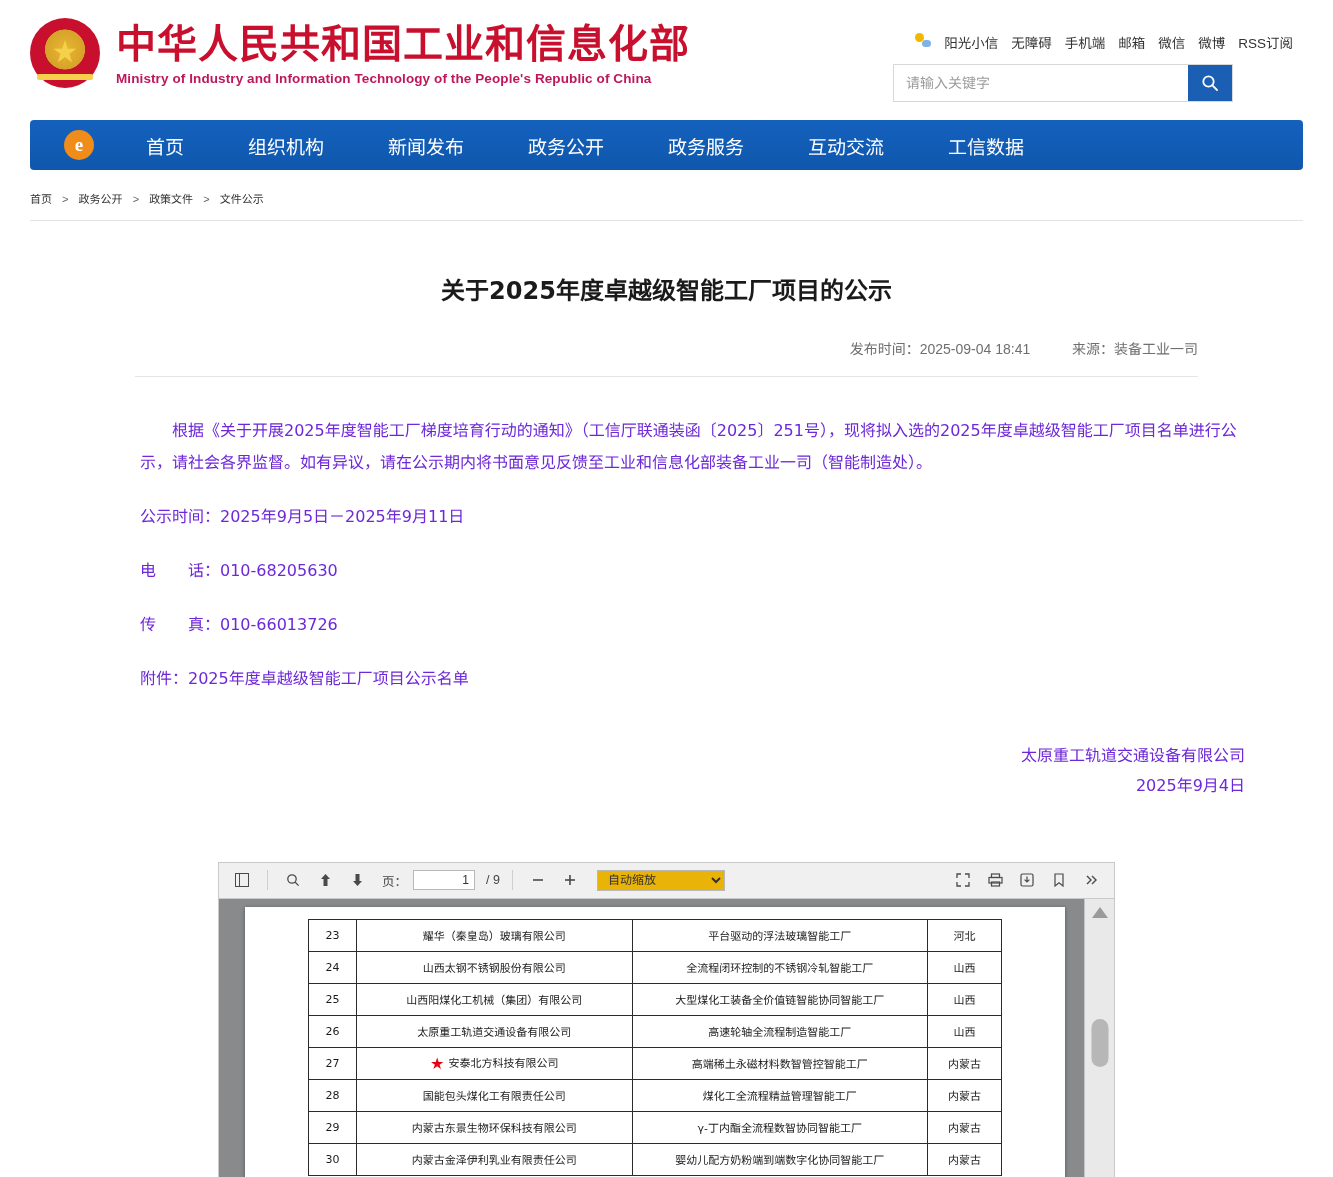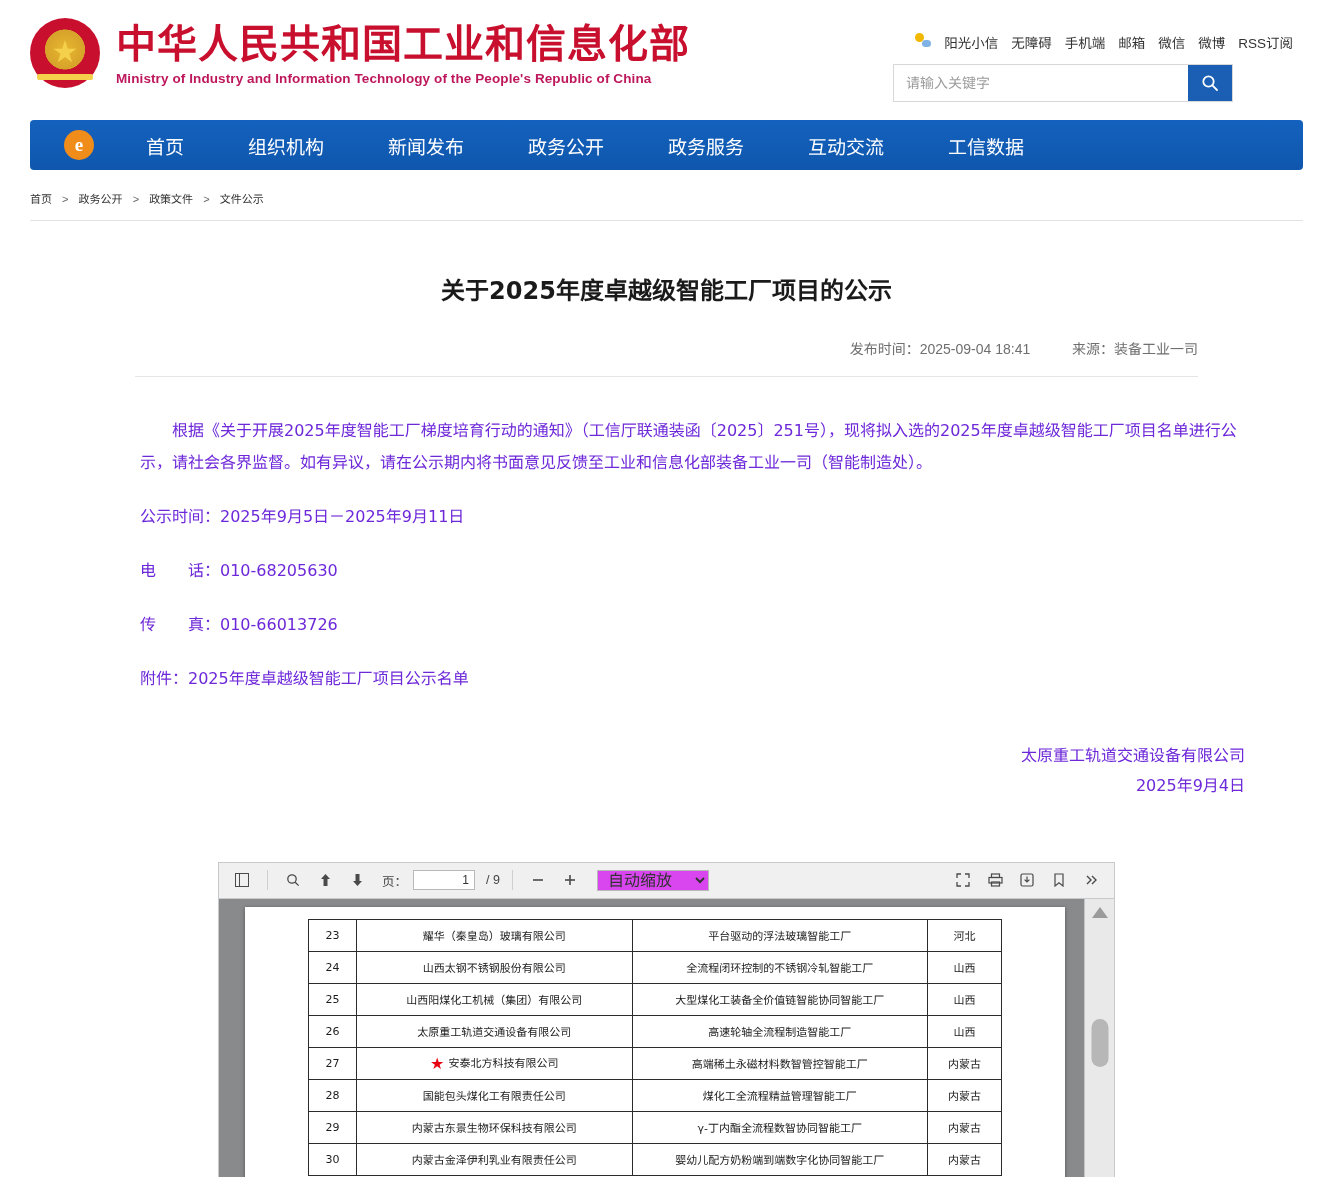--- a/index.html
+++ b/index.html
@@ -220,24 +220,24 @@
   .page-input {
     width: 62px; height: 20px;
     border: 1px solid #b8b8b8; background: #fff;
     font-size: 12px; text-align: right;
     padding: 0 5px; color: #333;
     font-family: "Liberation Sans", sans-serif;
   }
   .page-total { font-size: 12.5px; color: #444; margin-left: 5px; }
   .zoom-select {
     margin-left: 8px;
-    width: 112px; height: 21px;
+    width: 128px; height: 21px;
     border: 1px solid #b8b8b8;
-    background: #d946ef;
-    font-size: 16px;
+    background: #eab308;
+    font-size: 12px;
     color: #333;
     padding-left: 6px;
     font-family: "Liberation Sans", sans-serif;
   }
   .spacer { flex: 1; }
 
   .pdf-body {
     border: 1px solid #c9c9c9;
     background: #888a8c;
     height: 359px;

